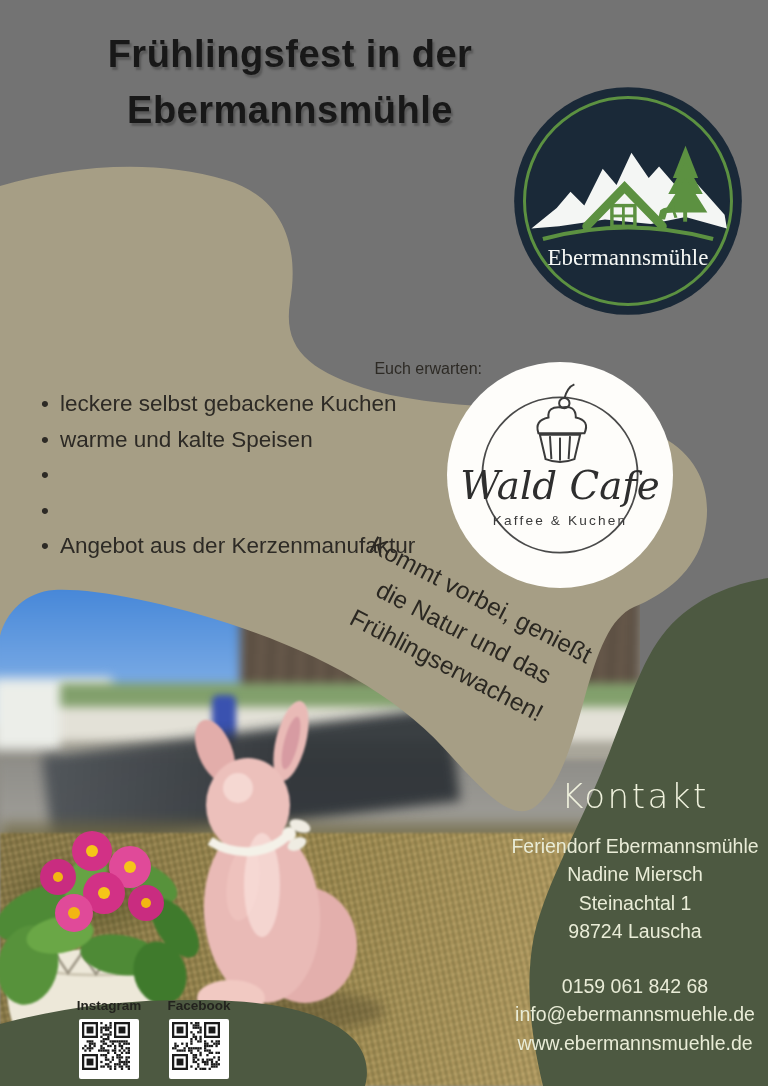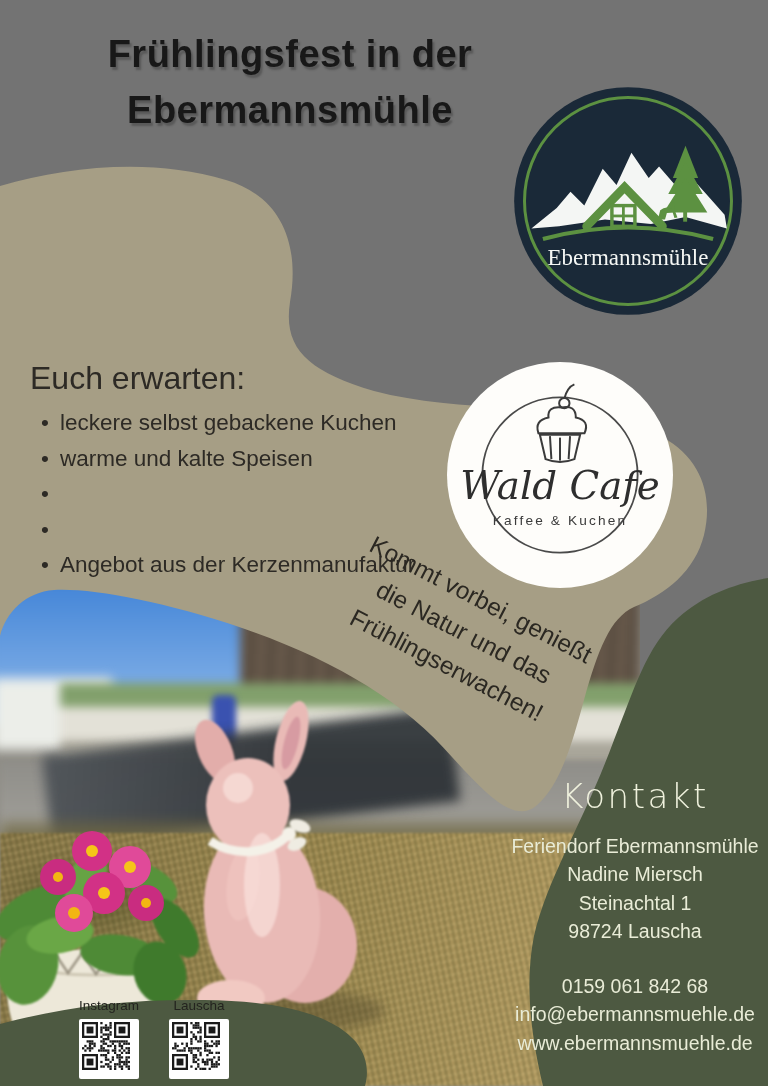--- a/index.html
+++ b/index.html
@@ -9,40 +9,40 @@
 
   
   .title{left:28px;top:26px;width:524px;text-align:center;color:#181818;
          font-size:38px;font-weight:600;line-height:1.48;letter-spacing:.5px;
          text-shadow:2px 3px 2px rgba(40,40,40,.35);}
   
   .event{left:30px;top:190px;width:312px;text-align:center;color:#141414;
          font-size:33px;font-weight:700;line-height:1.58;letter-spacing:.3px;}
   
   .offers{left:30px;top:360px;width:452px;color:#2d2a25;}
-  .offers h3{margin:0 0 8px 0;text-align:left;font-size:32px;font-weight:400;}
+  .offers h3{margin:0 0 8px 0;text-align:right;font-size:16px;font-weight:400;}
   .offers ul{margin:0;padding:0;list-style:none;}
   .offers li{display:flex;font-size:22.5px;line-height:35.5px;}
   .offers li .dot{width:30px;text-align:center;flex:0 0 30px;}
 
   
   .invitation{left:336px;top:584px;width:306px;text-align:center;color:#2b2822;
               font-size:24.5px;line-height:1.5;transform:rotate(27.5deg);
               transform-origin:50% 0;}
 
   
   .contact{left:478px;top:776px;width:314px;text-align:center;color:#e9ecd7;}
   .contact .khead{font-size:34px;letter-spacing:2.5px;color:#eff1dd;font-weight:300;
                   font-family:"DejaVu Sans",sans-serif;margin-bottom:16px;}
   .contact .cline{font-size:19.5px;line-height:1.46;}
   .contact .cgap{height:26px;}
 
   
   .qr-card{width:70px;text-align:center;}
-  .qr-card .qlabel{font-size:13.5px;color:#23231e;margin-bottom:6px;display:block;}
+  .qr-card .qlabel{font-size:13.5px;color:#23231e;margin-bottom:6px;display:block;font-weight:bold;}
   .qr-box{width:54px;height:54px;background:#fff;border-radius:2px;margin:0 auto;padding:3px;}
   .qr-box svg{width:48px;height:48px;display:block;}
 
   
   .photo{left:0;top:583px;width:640px;height:503px;overflow:hidden;
          border-top-left-radius:50px;background:#8f8d86;}
   .photo .layer{position:absolute;}
   .ph-trees{left:100px;top:0;width:540px;height:175px;
             background:repeating-linear-gradient(93deg,#6e5f50 0 9px,#564a3e 9px 20px);
             filter:blur(6px);}
@@ -392,21 +392,21 @@
           <rect x="56" y="0" width="28" height="28" fill="#1b1b1b"></rect>
           <rect x="60" y="4" width="20" height="20" fill="#fff"></rect>
           <rect x="64" y="8" width="12" height="12" fill="#1b1b1b"></rect>
           <rect x="0" y="56" width="28" height="28" fill="#1b1b1b"></rect>
           <rect x="4" y="60" width="20" height="20" fill="#fff"></rect>
           <rect x="8" y="64" width="12" height="12" fill="#1b1b1b"></rect>
         </svg>
       </div>
   </div>
   <div class="abs qr-card" style="left:164px;top:998px;">
-    <span class="qlabel">Lauscha</span>
+    <span class="qlabel">Facebook</span>
     <div class="qr-box">
         <svg id="qr-facebook" viewBox="0 0 84 84">
           <rect x="32" y="0" width="4" height="4" fill="#1b1b1b"></rect>
           <rect x="40" y="0" width="4" height="4" fill="#1b1b1b"></rect>
           <rect x="44" y="0" width="4" height="4" fill="#1b1b1b"></rect>
           <rect x="36" y="4" width="4" height="4" fill="#1b1b1b"></rect>
           <rect x="40" y="4" width="4" height="4" fill="#1b1b1b"></rect>
           <rect x="44" y="4" width="4" height="4" fill="#1b1b1b"></rect>
           <rect x="36" y="8" width="4" height="4" fill="#1b1b1b"></rect>
           <rect x="40" y="8" width="4" height="4" fill="#1b1b1b"></rect>

